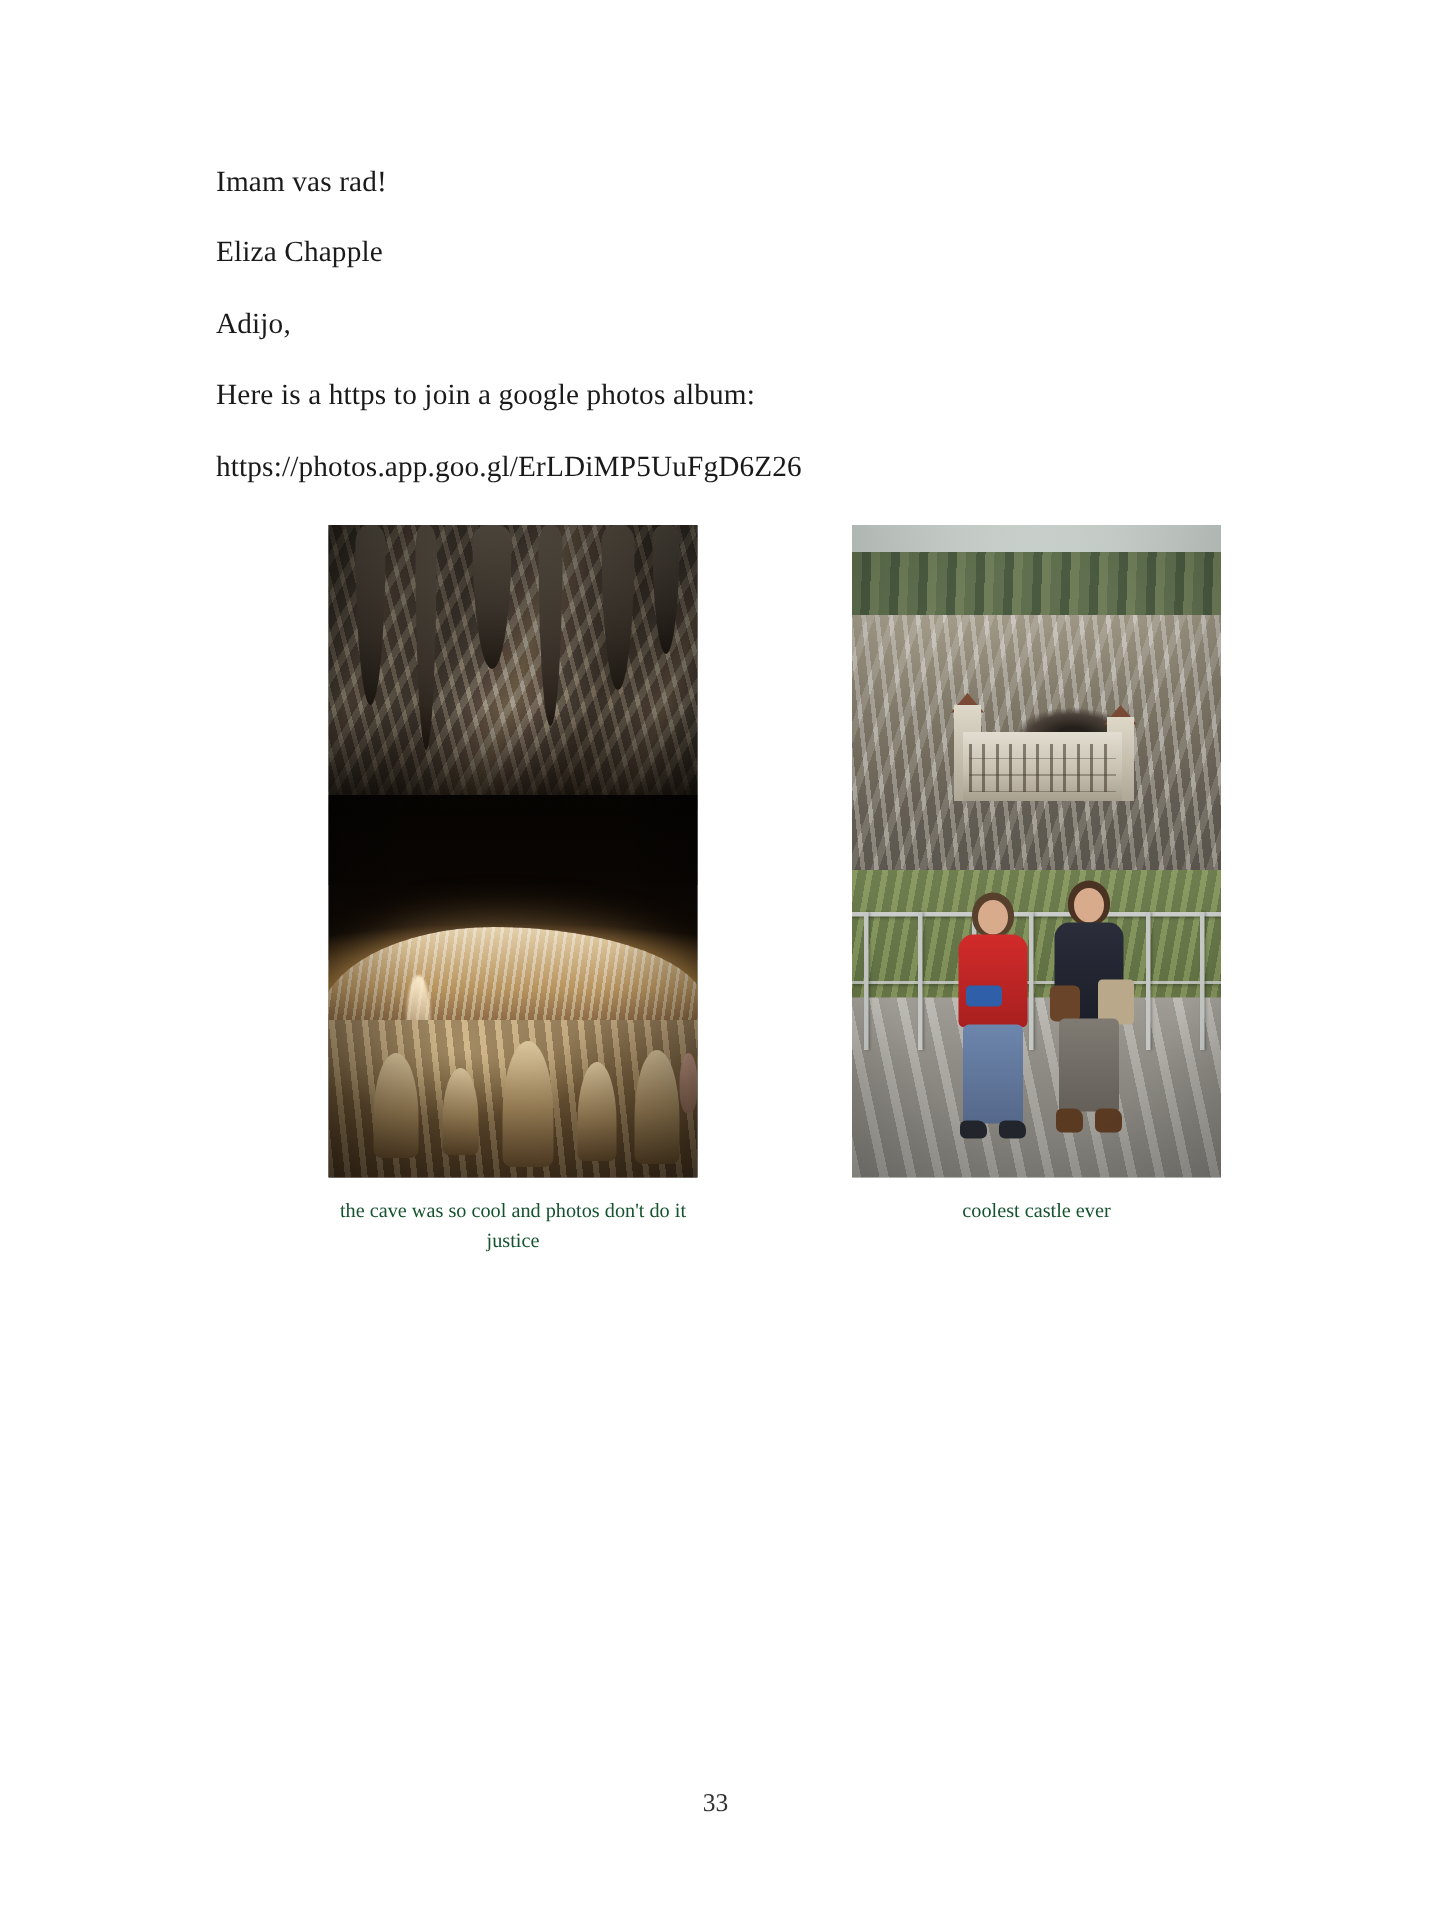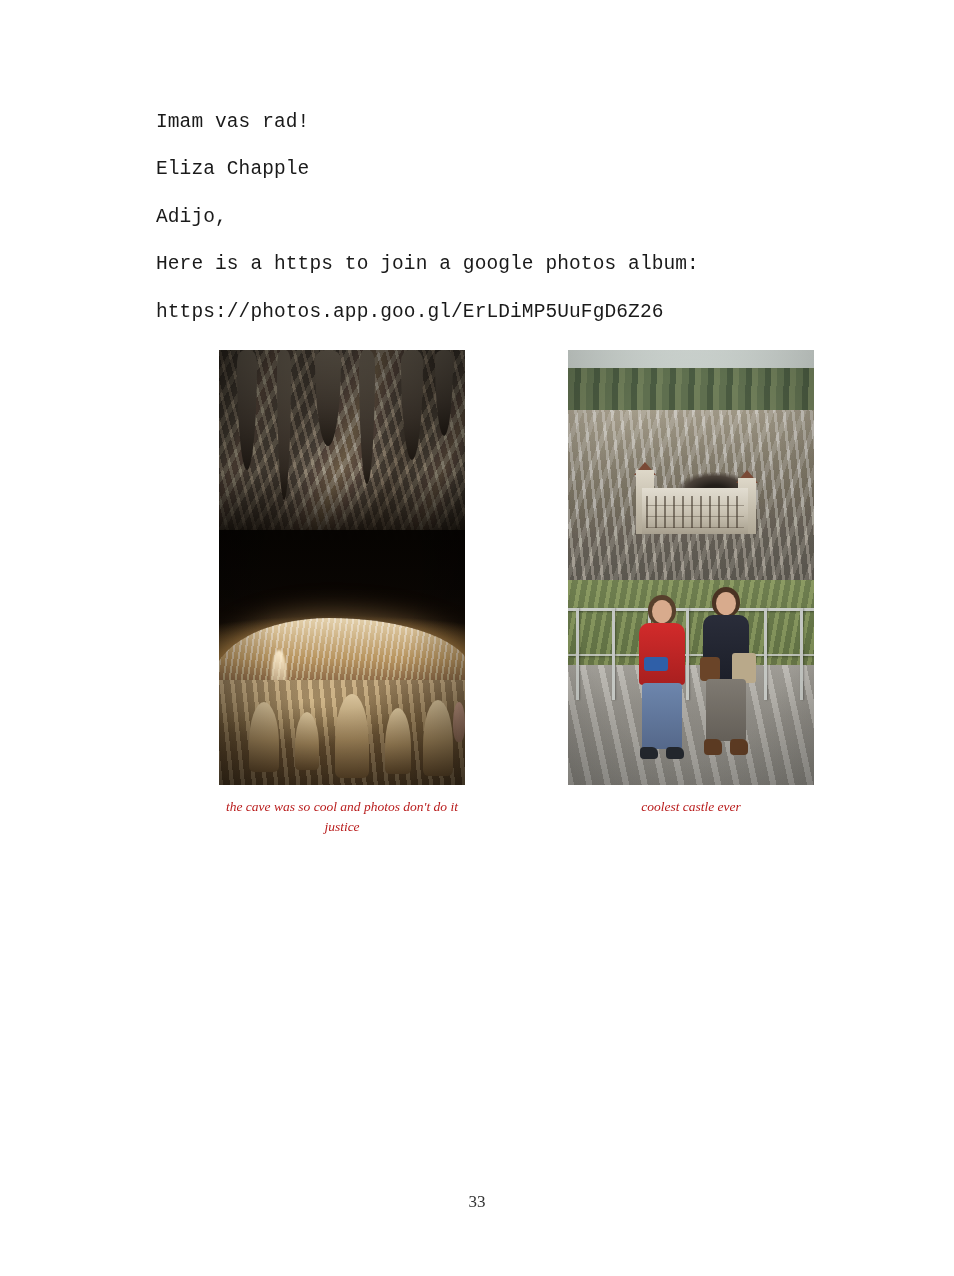--- a/index.html
+++ b/index.html
@@ -14,24 +14,23 @@
   .page {
     position: relative;
     width: 954px;
     height: 1276px;
     margin: 0 auto;
     background: #ffffff;
     overflow: hidden;
   }
   .content {
     position: absolute;
-    left: 156px;
+    left: 144px;
     top: 110px;
     width: 640px;
-    font-family: Liberation Mono, monospace;
   }
   .para {
     font-size: 19.5px;
     line-height: 1.25;
     margin: 0 0 23px 0;
     letter-spacing: 0.1px;
   }
   .para:last-child {
     margin-bottom: 0;
   }
@@ -63,26 +62,25 @@
   .photo-cave {
     width: 246px;
     height: 435px;
   }
   .photo-castle {
     width: 246px;
     height: 435px;
   }
   .caption {
     font-family: "Liberation Serif", "DejaVu Serif", serif;
-    font-style: italic;
     font-size: 13.5px;
     line-height: 1.45;
     text-align: center;
     margin-top: 12px;
-    color: #b91c1c;
+    color: #14532d;
   }
   .page-number {
     position: absolute;
     left: 0;
     right: 0;
     top: 1192px;
     text-align: center;
     font-size: 17px;
     color: #333;
   }

